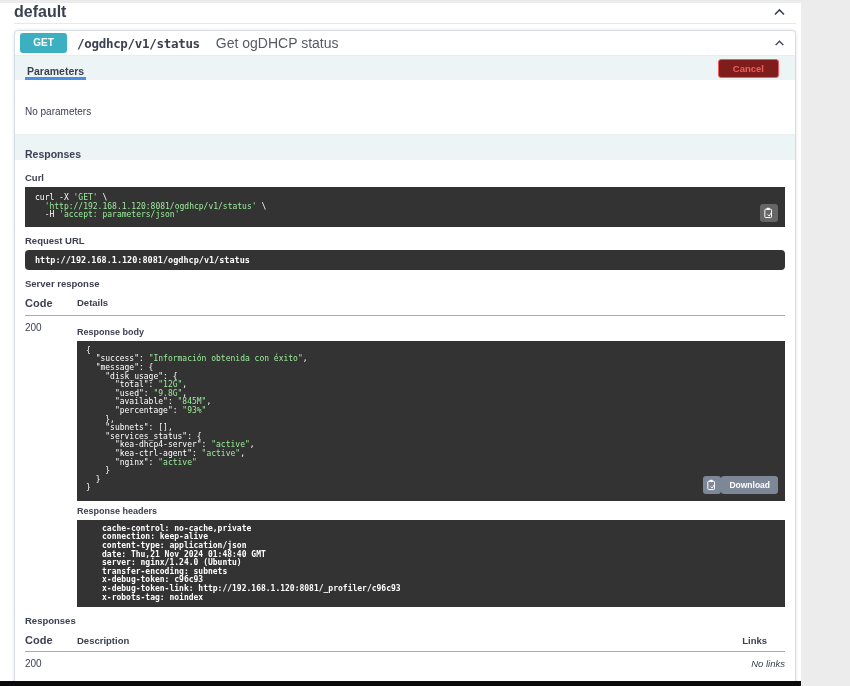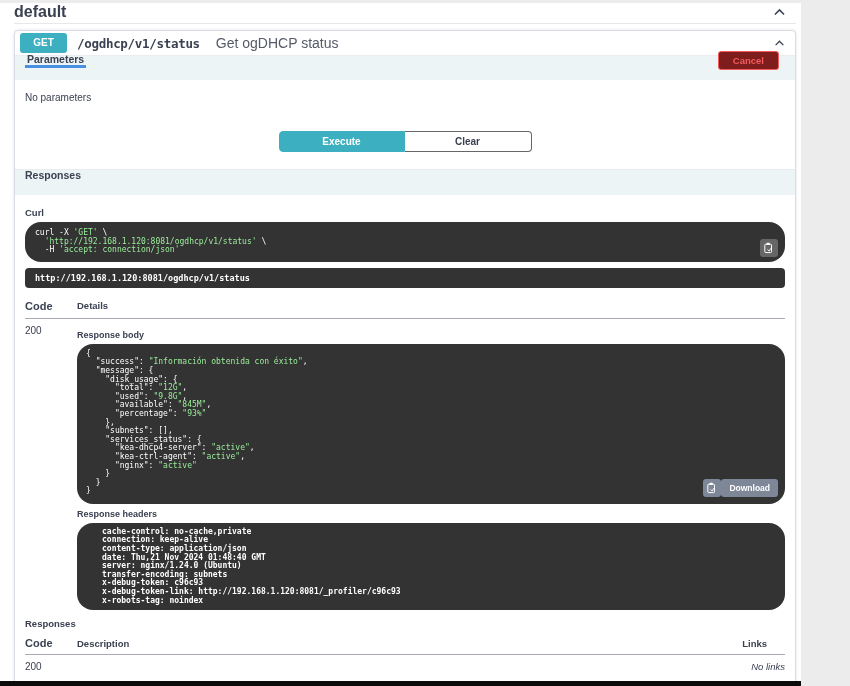--- a/index.html
+++ b/index.html
@@ -15,38 +15,38 @@
   .tag-title{font-size:16px; font-weight:bold; color:var(--dark); line-height:1;}
   .chev{display:inline-flex; align-items:center; justify-content:center; background:none; border:none; cursor:pointer;}
 
   .opblock{margin:6px 5px 0 14px; border:1px solid #d8dde3; border-radius:4px; background:#fff; min-height:662px; box-shadow:0 0 3px rgba(0,0,0,.12);}
   .summary{display:flex; align-items:center; padding:2px 10px 2px 5px; height:24px; cursor:pointer;}
   .method{background:var(--teal); color:#fff; font-weight:bold; font-size:10px; width:47px; height:20px; line-height:20px; text-align:center; border-radius:3px; margin-right:10px; flex:none;}
   .path{font-family:"DejaVu Sans Mono",monospace; font-weight:bold; font-size:12.5px; color:var(--dark); margin-right:10px; letter-spacing:-0.3px;}
   .op-desc{font-size:14px; color:#555b66;padding-left:6px;}
   .summary .chev{margin-left:auto;}
 
-  .sec-header{height:25px; background:var(--band); display:flex; align-items:center; justify-content:space-between; padding:0 16px 15px 10px; border-top:1px solid #e9edf0;}
+  .sec-header{height:25px; background:var(--band); display:flex; align-items:flex-end; justify-content:space-between; padding:0 16px 0 10px; border-top:1px solid #e9edf0;}
   .tab-title{display:inline-flex; align-items:center; font-size:10.5px; font-weight:bold; color:var(--dark); border-bottom:3px solid var(--blue); padding:0 2px; cursor:pointer;}
   .sec-title{display:inline-flex; align-items:center; font-size:10.5px; font-weight:bold; color:var(--dark);}
   .cancel-btn{align-self:center; background:#7f1d1d; border:1px solid var(--red); color:var(--red); font-weight:bold; font-size:9.5px; padding:3px 14px; border-radius:3px; cursor:pointer; font-family:inherit;}
 
-  .params-body{padding:12px 10px 17px;}
+  .params-body{padding:26px 10px 17px;}
   .no-params{font-size:10px; color:var(--dark);}
   .exec-row{display:flex; justify-content:center; margin-top:28px;}
   .execute-btn{width:126px; height:21px; background:var(--teal); color:#fff; font-weight:bold; font-size:10px; border:1px solid var(--teal); border-radius:4px 0 0 4px; cursor:pointer; font-family:inherit;}
   .clear-btn{width:127px; height:21px; background:#fff; color:var(--dark); font-weight:bold; font-size:10px; border:1px solid #666; border-radius:0 4px 4px 0; border-left:none; cursor:pointer; font-family:inherit;}
 
   .resp-header{height:26px;}
   .resp-body{padding:10px 10px 0;}
   .lbl{font-size:9.5px; font-weight:bold; color:var(--dark); margin:8px 0 4px;}
   .lbl.first{margin-top:2px;}
   .lbl.sm{font-size:9px; margin:5px 0 4px;}
 
-  .code-block{position:relative; background:var(--codebg); border-radius:16px; padding:7px 10px;}
+  .code-block{position:relative; background:var(--codebg); border-radius:0; padding:7px 10px;}
   .code{font-family:"DejaVu Sans Mono",monospace; font-size:8px; line-height:8.6px; color:#fff;}
   .code .code-line{white-space:pre;}
   .tok-s{color:var(--green);}
   .curl-block{margin-bottom:6px;}
   .copy-btn{position:absolute; right:7px; bottom:5px; width:18px; height:18px; background:rgba(255,255,255,.25); border:none; border-radius:3px; cursor:pointer; display:flex; align-items:center; justify-content:center;}
   .url-block{background:var(--codebg); border-radius:4px; padding:5px 10px; font-family:"DejaVu Sans Mono",monospace; font-weight:bold; font-size:8.5px; color:#fff; margin-bottom:8px; white-space:pre;}
 
   table{width:100%; border-collapse:collapse;}
   th{text-align:left; font-weight:bold; color:var(--dark);margin-top:25px;}
   .sr-table thead th{padding:4px 0 6px; border-bottom:1px solid rgba(59,65,81,.25); font-size:9.5px;}
@@ -97,50 +97,48 @@
       </span>
     </div>
 
     <div class="sec-header">
       <span class="tab-title">Parameters</span>
       <button class="cancel-btn">Cancel</button>
     </div>
 
     <div class="params-body">
       <div class="no-params">No parameters</div>
-      <div class="exec-row">
-        <button class="execute-btn">Execute</button>
-        <button class="clear-btn">Clear</button>
-      </div>
     </div>
 
     <div class="sec-header resp-header">
       <span class="sec-title">Responses</span>
     </div>
 
     <div class="resp-body">
 
       <div class="lbl first">Curl</div>
       <div class="code-block curl-block">
         <div class="code">
             <div class="code-line"><span>curl -X </span><span class="tok-s">'GET'</span><span> \</span></div>
             <div class="code-line"><span>  </span><span class="tok-s">'http://192.168.1.120:8081/ogdhcp/v1/status'</span><span> \</span></div>
-            <div class="code-line"><span>  -H </span><span class="tok-s">'accept: connection/json'</span></div>
+            <div class="code-line"><span>  -H </span><span class="tok-s">'accept: parameters/json'</span></div>
           </div>
         <button class="copy-btn">
           <svg width="10" height="12" viewBox="0 0 12 14">
               <rect x="1" y="2.5" width="8" height="10" rx="1" fill="none" stroke="#fff" stroke-width="1.2"></rect>
               <rect x="3" y="0.8" width="4" height="2.6" rx="0.8" fill="#fff"></rect>
               <path d="M4.2 8.8 L6.2 10.6 L9 6.4" stroke="#fff" stroke-width="1.1" fill="none"></path>
             </svg>
         </button>
       </div>
 
+      <div class="lbl">Request URL</div>
       <div class="url-block">http://192.168.1.120:8081/ogdhcp/v1/status</div>
 
+      <div class="lbl">Server response</div>
       <table class="sr-table">
         <thead>
           <tr>
             <th class="code-col">Code</th>
             <th>Details</th>
           </tr>
         </thead>
         <tbody>
           <tr>
             <td class="status-code">200</td>

